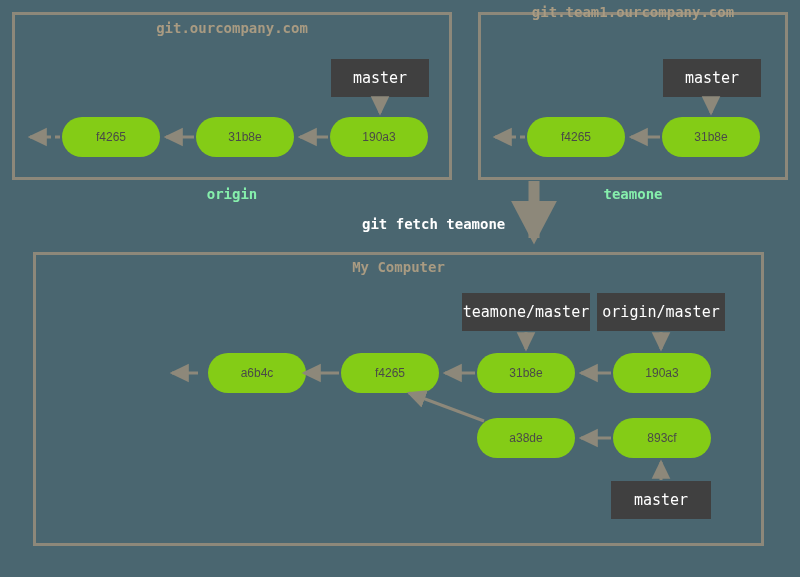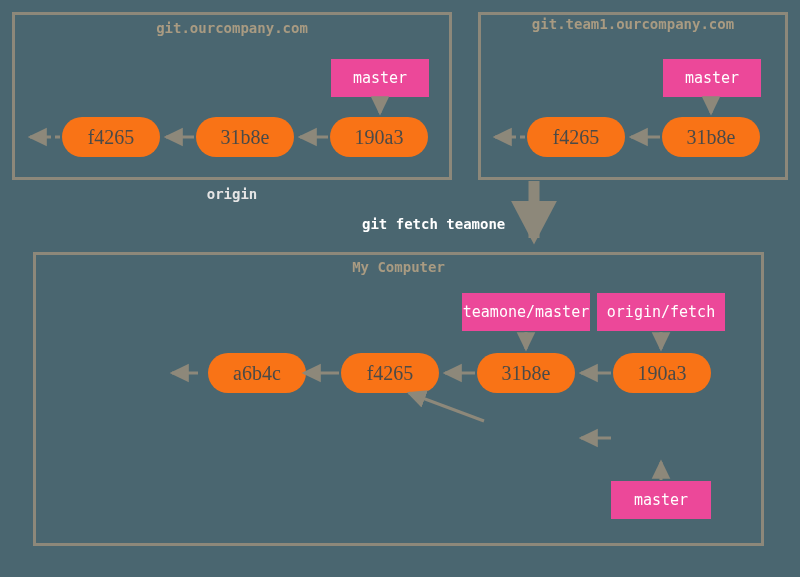--- a/index.html
+++ b/index.html
@@ -37,43 +37,43 @@
     color: #a99b82;
     font-family: "DejaVu Sans Mono", monospace;
     font-size: 14px;
     font-weight: bold;
     white-space: nowrap;
     text-align: center;
     letter-spacing: 0px;
   }
   .repo-caption {
     position: absolute;
-    color: #e5e5e5;
+    color: #86efac;
     font-family: "DejaVu Sans Mono", monospace;
     font-size: 14px;
     font-weight: bold;
     white-space: nowrap;
     text-align: center;
   }
   .commit {
     position: absolute;
-    background: #f97316;
+    background: #84cc16;
     border-radius: 20px;
     color: #4a4a48;
-    font-family: Liberation Serif, serif;
-    font-size: 20px;
+    font-family: Liberation Sans, sans-serif;
+    font-size: 12px;
     display: flex;
     align-items: center;
     justify-content: center;
     box-sizing: border-box;
     white-space: nowrap;
   }
   .branch {
     position: absolute;
-    background: #ec4899;
+    background: #404040;
     color: #ffffff;
     font-family: "DejaVu Sans Mono", monospace;
     font-size: 15px;
     display: flex;
     align-items: center;
     justify-content: center;
     box-sizing: border-box;
     white-space: nowrap;
   }
   .cmd-label {
@@ -94,39 +94,42 @@
   <div class="repo-title" style="left:12px; top:20px; width:440px;">git.ourcompany.com</div>
   <div class="repo-caption" style="left:12px; top:186px; width:440px;">origin</div>
 
   <div class="commit" style="left:62px; top:117px; width:98px; height:40px;">f4265</div>
   <div class="commit" style="left:196px; top:117px; width:98px; height:40px;">31b8e</div>
   <div class="commit" style="left:330px; top:117px; width:98px; height:40px;">190a3</div>
 
   <div class="branch" style="left:331px; top:59px; width:98px; height:38px;">master</div>
 
   <div class="repo-box" style="left:478px; top:12px; width:310px; height:168px;"></div>
-  <div class="repo-title" style="left:478px; top:16px; width:310px;">git.team1.ourcompany.com</div>
+  <div class="repo-title" style="left:478px; top:4px; width:310px;">git.team1.ourcompany.com</div>
+  <div class="repo-caption" style="left:478px; top:186px; width:310px;">teamone</div>
 
   <div class="commit" style="left:527px; top:117px; width:98px; height:40px;">f4265</div>
   <div class="commit" style="left:662px; top:117px; width:98px; height:40px;">31b8e</div>
 
   <div class="branch" style="left:663px; top:59px; width:98px; height:38px;">master</div>
 
   <div class="cmd-label" style="left:362px; top:216px;">git fetch teamone</div>
 
   <div class="repo-box" style="left:33px; top:252px; width:731px; height:294px;"></div>
   <div class="repo-title" style="left:33px; top:259px; width:731px;">My Computer</div>
 
   <div class="commit" style="left:208px; top:353px; width:98px; height:40px;">a6b4c</div>
   <div class="commit" style="left:341px; top:353px; width:98px; height:40px;">f4265</div>
   <div class="commit" style="left:477px; top:353px; width:98px; height:40px;">31b8e</div>
   <div class="commit" style="left:613px; top:353px; width:98px; height:40px;">190a3</div>
+  <div class="commit" style="left:477px; top:418px; width:98px; height:40px;">a38de</div>
+  <div class="commit" style="left:613px; top:418px; width:98px; height:40px;">893cf</div>
 
   <div class="branch" style="left:462px; top:293px; width:128px; height:38px;">teamone/master</div>
-  <div class="branch" style="left:597px; top:293px; width:128px; height:38px;">origin/fetch</div>
+  <div class="branch" style="left:597px; top:293px; width:128px; height:38px;">origin/master</div>
   <div class="branch" style="left:611px; top:481px; width:100px; height:38px;">master</div>
 
   <svg class="layer" viewBox="0 0 800 577">
     <defs>
       <marker id="ah" markerWidth="7" markerHeight="7" refX="5.6" refY="3.5" orient="auto" markerUnits="strokeWidth">
         <path d="M0,0.4 L6.4,3.5 L0,6.6 z" fill="#8d887a"></path>
       </marker>
       <marker id="ahbig" markerWidth="4.2" markerHeight="4.2" refX="3.4" refY="2.1" orient="auto" markerUnits="strokeWidth">
         <path d="M0,0 L4,2.1 L0,4.2 z" fill="#8d887a"></path>
       </marker>

